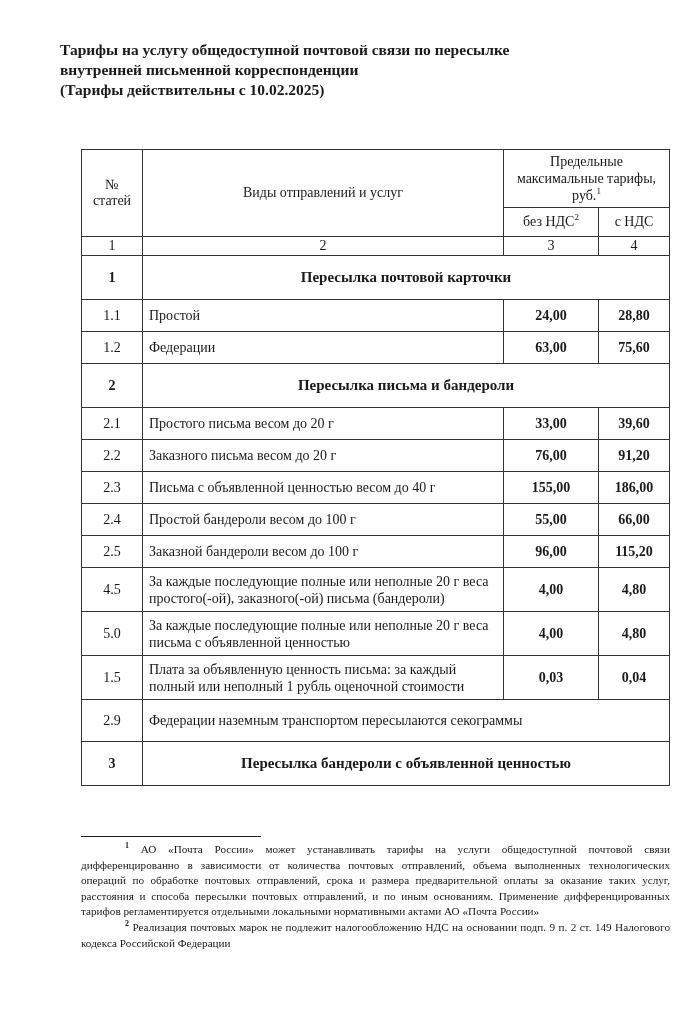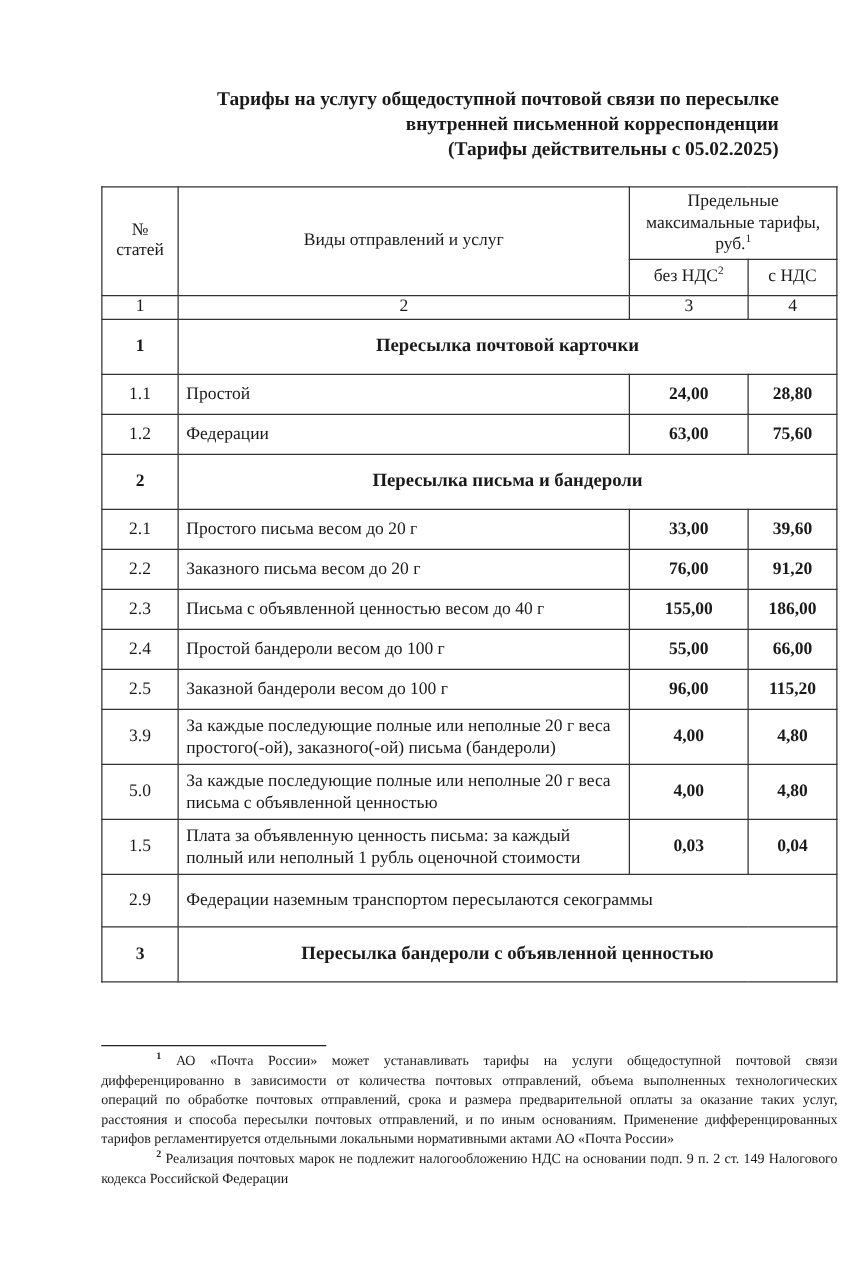--- a/index.html
+++ b/index.html
@@ -1,17 +1,17 @@
 <!DOCTYPE html>
 <html><head>
 <meta charset="utf-8">
 <style>
   html,body{margin:0;padding:0;background:#fff;}
   body{width:683px;height:1024px;position:relative;overflow:hidden;font-family:"Liberation Serif","DejaVu Serif",serif;color:#1a1a1a;}
-  .title{position:absolute;left:60px;width:563px;top:70px;text-align:right;font-weight:bold;font-size:15.5px;line-height:20px;}
+  .title{position:absolute;left:60px;width:563px;top:40px;text-align:left;font-weight:bold;font-size:15.5px;line-height:20px;}
   .title div{white-space:nowrap;}
   table.tariffs{position:absolute;left:81px;top:149px;width:589px;border-collapse:collapse;font-size:14px;}
   table.tariffs td{border:1.5px solid #333;padding:0 6px;vertical-align:middle;}
   .c-num{width:48px;text-align:center;}
   .c-name{text-align:left;}
   .c-v{width:82px;text-align:center;font-weight:bold;}
   .c-v2{width:58px;text-align:center;font-weight:bold;}
   .hdr td{text-align:center;font-weight:normal;}
   .sec td{font-weight:bold;}
   .sec .c-name{text-align:center;font-size:15px;}
@@ -20,21 +20,21 @@
   .footnotes{position:absolute;left:81px;top:842px;width:589px;font-size:11.2px;line-height:15.6px;text-align:justify;}
   .footnotes p{margin:0;text-indent:44px;}
   .footnotes sup{font-weight:bold;font-size:8px;}
 </style>
 </head>
 <body>
 
 <div class="title">
   <div>Тарифы на услугу общедоступной почтовой связи по пересылке</div>
   <div>внутренней письменной корреспонденции</div>
-  <div>(Тарифы действительны с 05.02.2025)</div>
+  <div>(Тарифы действительны с 10.02.2025)</div>
 </div>
 
 <table class="tariffs">
   <tbody id="tbody">
     <tr class="hdr" style="height:58px">
       <td class="c-num" rowspan="2"><span>№ статей</span></td>
       <td class="c-name" rowspan="2" style="text-align:center"><span>Виды отправлений и услуг</span></td>
       <td colspan="2" style="padding:2px 10px;line-height:17px"><span>Предельные максимальные тарифы, руб.</span><sup>1</sup></td>
     </tr>
     <tr class="hdr" style="height:29px">
@@ -91,21 +91,21 @@
         <td class="c-v">55,00</td>
         <td class="c-v2">66,00</td>
       </tr>
       <tr style="height: 32px;">
         <td class="c-num">2.5</td>
         <td class="c-name">Заказной бандероли весом до 100 г</td>
         <td class="c-v">96,00</td>
         <td class="c-v2">115,20</td>
       </tr>
       <tr style="height: 44px;">
-        <td class="c-num">3.9</td>
+        <td class="c-num">4.5</td>
         <td class="c-name" style="line-height: 17px;">За каждые последующие полные или неполные 20 г веса простого(-ой), заказного(-ой) письма (бандероли)</td>
         <td class="c-v">4,00</td>
         <td class="c-v2">4,80</td>
       </tr>
       <tr style="height: 44px;">
         <td class="c-num">5.0</td>
         <td class="c-name" style="line-height: 17px;">За каждые последующие полные или неполные 20 г веса письма с объявленной ценностью</td>
         <td class="c-v">4,00</td>
         <td class="c-v2">4,80</td>
       </tr>

